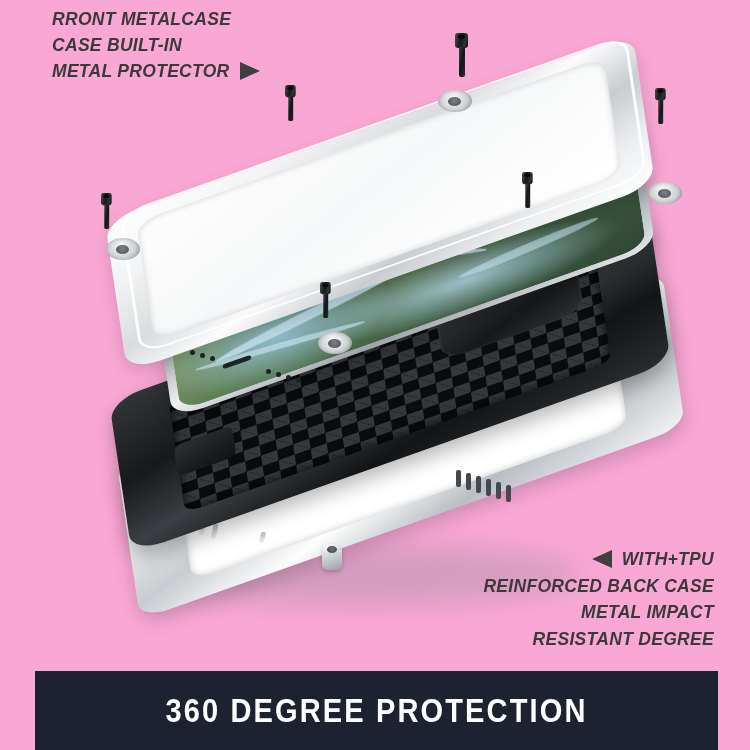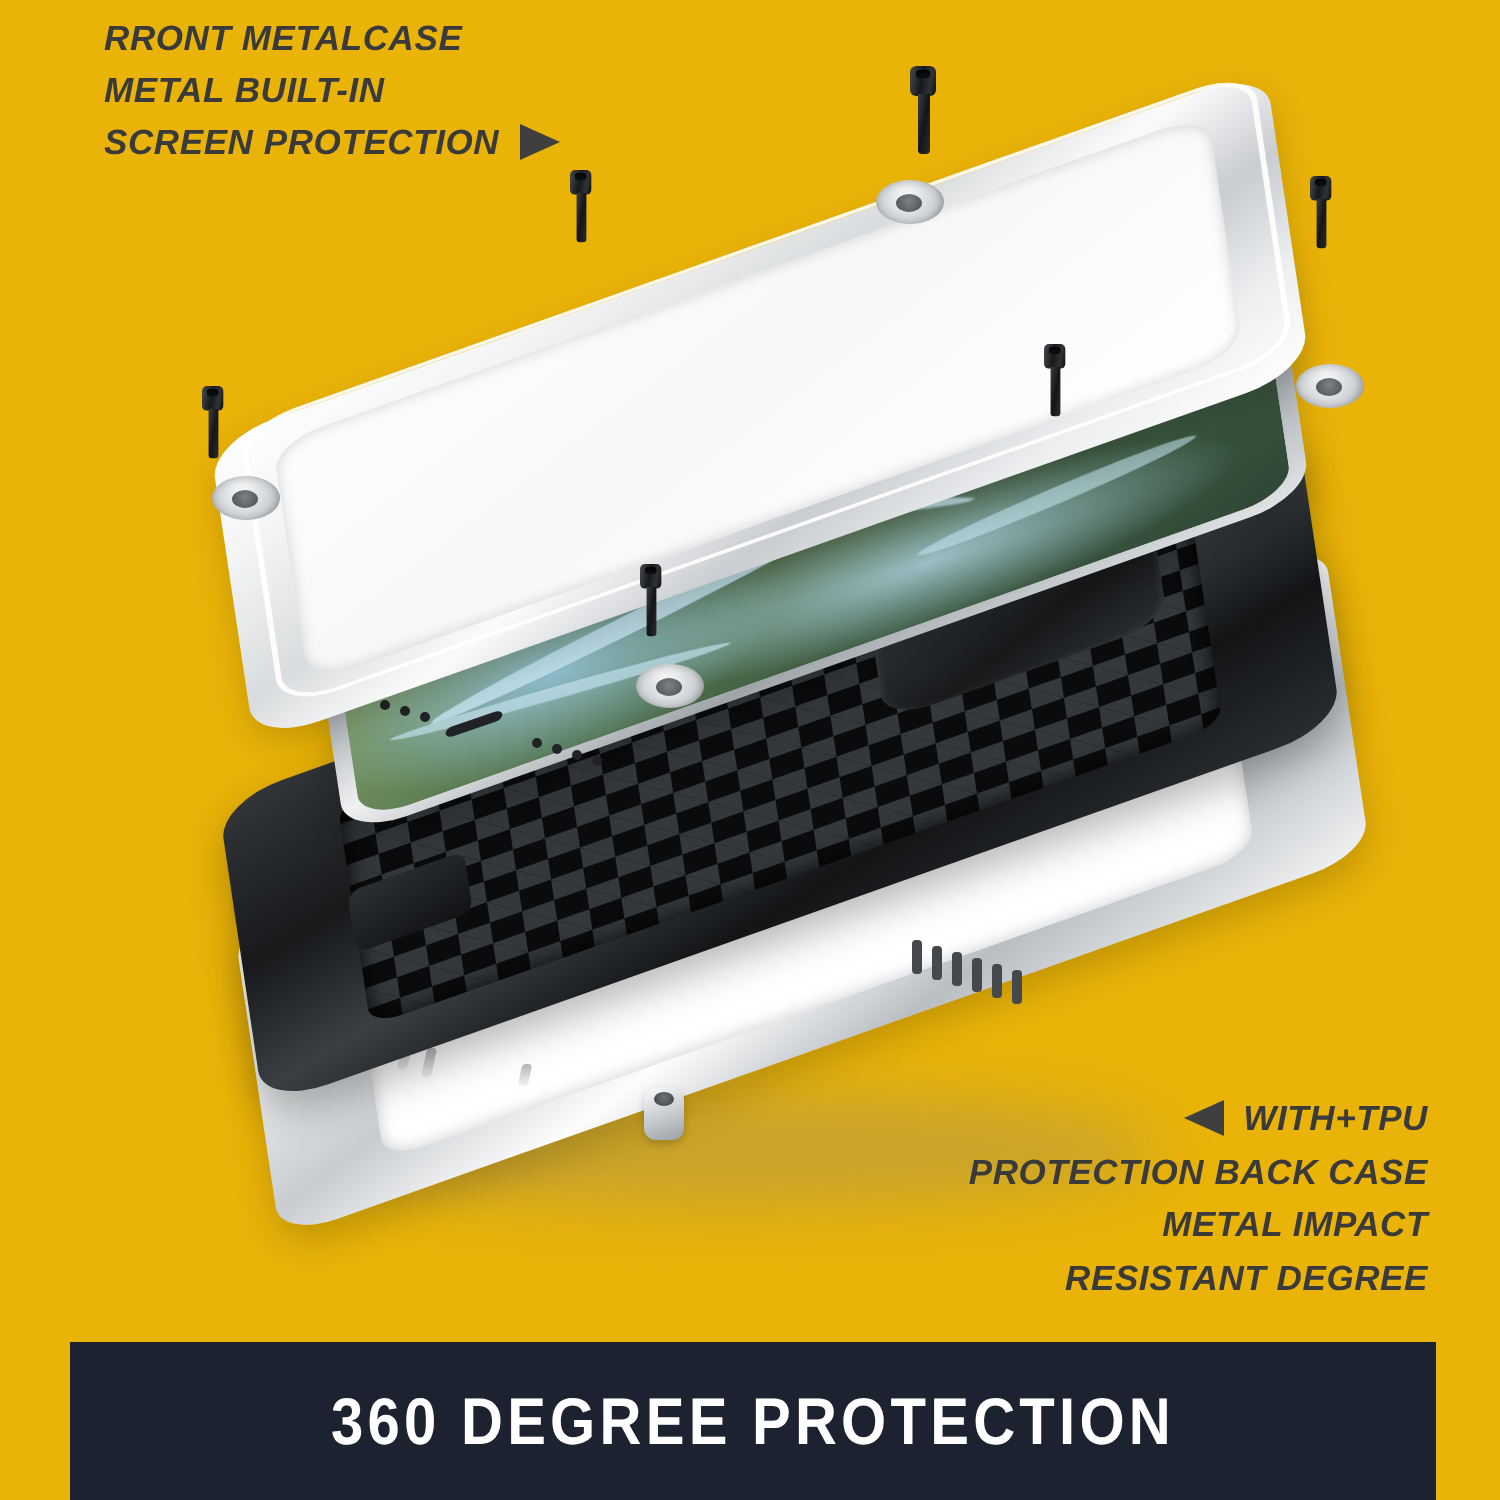--- a/index.html
+++ b/index.html
@@ -3,21 +3,21 @@
 <meta charset="utf-8">
 <style>
   html,body{margin:0;padding:0;}
   body{
     width:750px;height:750px;
     background:#ffffff;
     font-family:"Liberation Sans", sans-serif;
     overflow:hidden;
     position:relative;
   }
-  #stage{position:absolute;left:0;top:0;width:750px;height:750px;overflow:hidden;background:#eab308;}
+  #stage{position:absolute;left:0;top:0;width:750px;height:750px;overflow:hidden;background:#f9a8d4;}
 
   
   .callout{position:absolute;font-style:italic;font-weight:bold;color:#3a3a3a;letter-spacing:.3px;}
   #callout-top{left:52px;top:6px;font-size:17.5px;line-height:26px;text-align:left;}
   #callout-bottom{right:36px;top:546px;font-size:17.5px;line-height:26.5px;text-align:right;}
   .callout .line{white-space:nowrap;}
   .arrow-r{display:inline-block;vertical-align:middle;margin-left:10px;
            width:0;height:0;border-top:9px solid transparent;border-bottom:9px solid transparent;
            border-left:20px solid #3f3f3f;position:relative;top:-1px;}
   .arrow-l{display:inline-block;vertical-align:middle;margin-right:10px;
@@ -315,27 +315,27 @@
       <div class="shaft"></div>
     </div>
     <div class="screw screw-sm" style="left:320px;top:282px;">
       <div class="head"></div>
       <div class="shaft"></div>
     </div>
   </div>
 
   <div class="callout" id="callout-top">
     <div class="line">RRONT METALCASE</div>
-    <div class="line">METAL BUILT-IN</div>
-    <div class="line"><span>SCREEN PROTECTION</span><span class="arrow-r"></span></div>
+    <div class="line">CASE BUILT-IN</div>
+    <div class="line"><span>METAL PROTECTOR</span><span class="arrow-r"></span></div>
   </div>
 
   <div class="callout" id="callout-bottom">
     <div class="line"><span class="arrow-l"></span><span>WITH+TPU</span></div>
-    <div class="line">PROTECTION BACK CASE</div>
+    <div class="line">REINFORCED BACK CASE</div>
     <div class="line">METAL IMPACT</div>
     <div class="line">RESISTANT DEGREE</div>
   </div>
 
   <div id="banner">
     <div id="banner-text">360 DEGREE PROTECTION</div>
   </div>
 
 </div>
 

